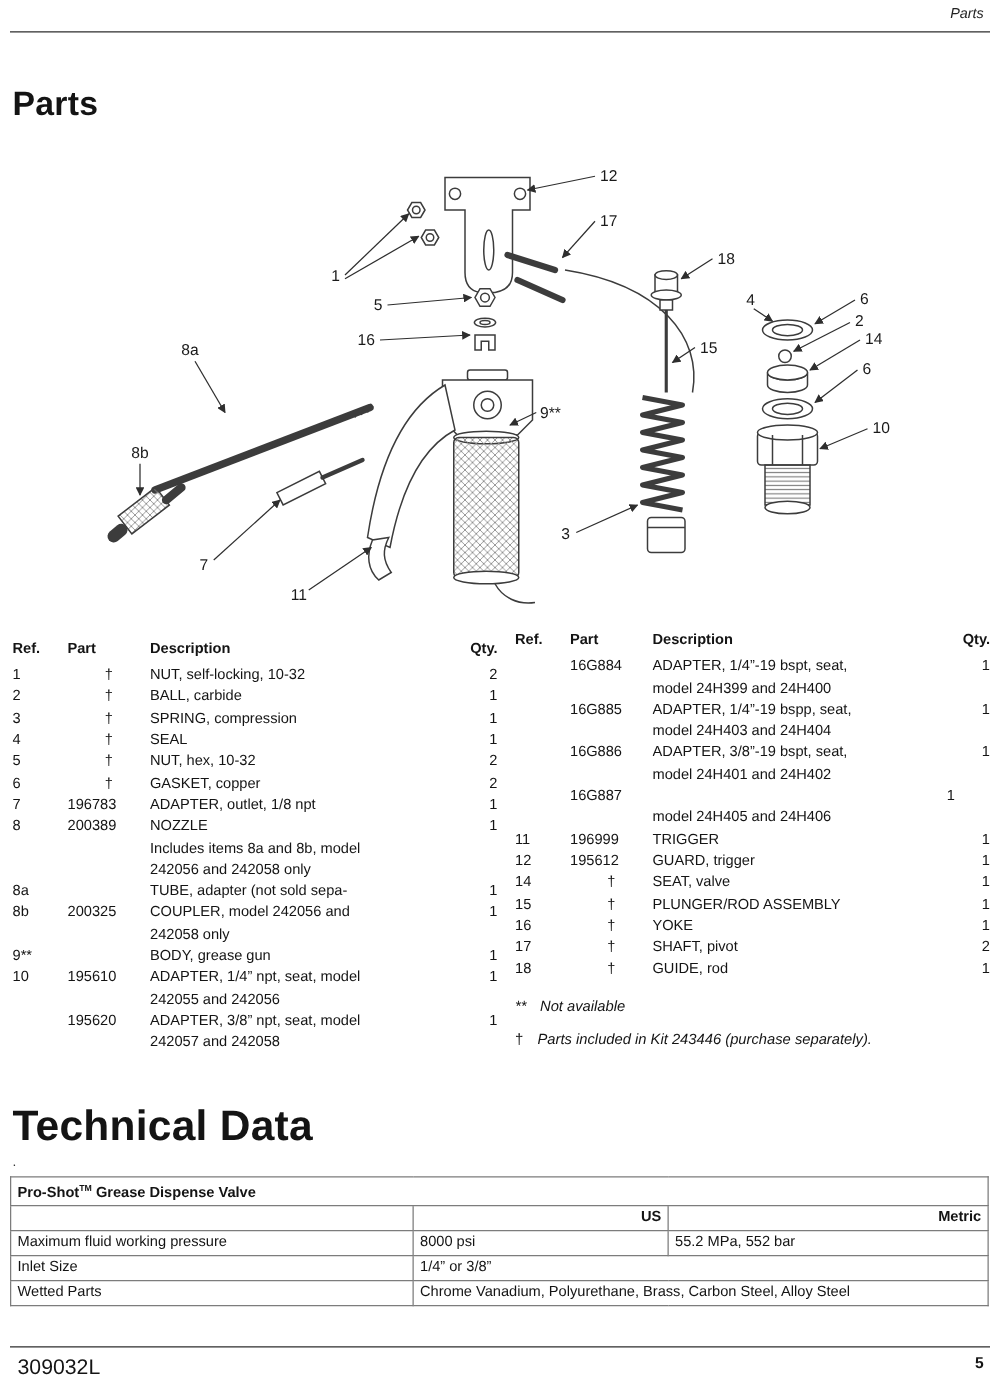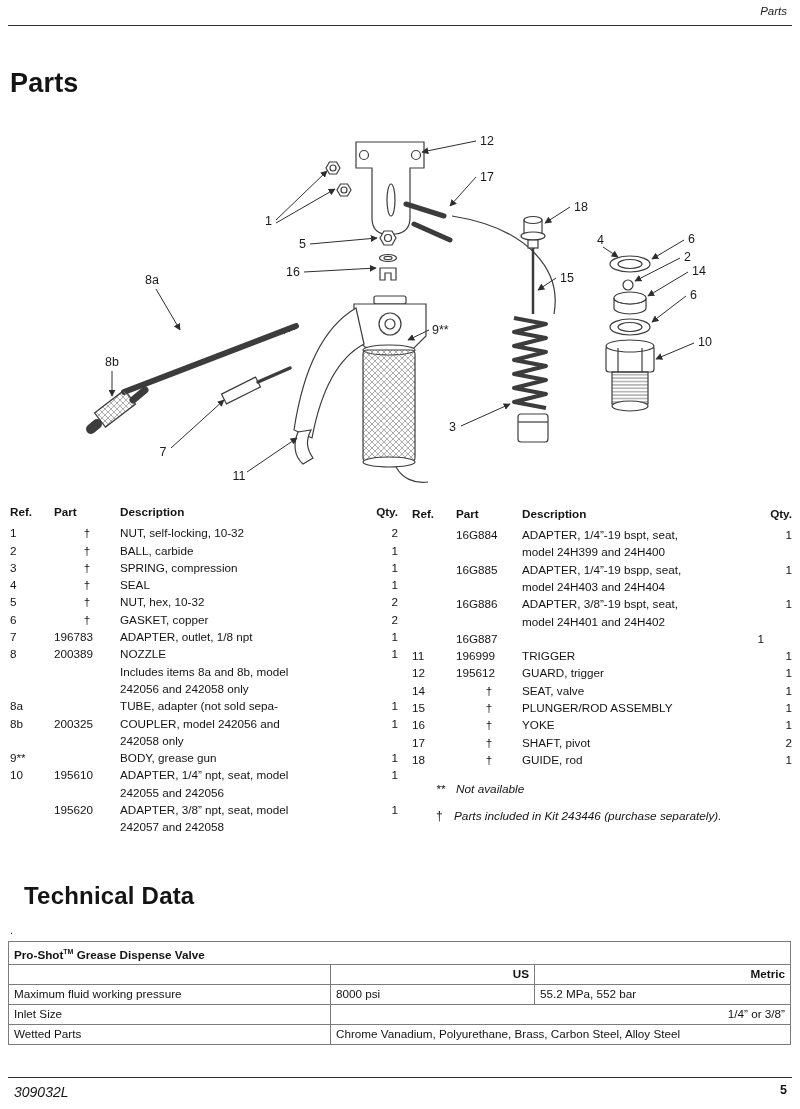--- a/index.html
+++ b/index.html
@@ -5,53 +5,53 @@
   * { margin:0; padding:0; box-sizing:border-box; }
   html,body { background:#ffffff; }
   body { width:800px; font-family:"Liberation Sans", sans-serif; color:#141414; }
   .page { position:relative; width:800px; height:1109px; background:#fff; overflow:hidden;border-radius:24px; }
 
   .running-head { position:absolute; top:5px; right:13px; font-size:11.5px; font-style:italic; color:#222; }
   .head-rule { position:absolute; top:25px; left:8px; width:784px; border-top:1.2px solid #2e2e2e; }
   .foot-rule { position:absolute; top:1077px; left:8px; width:784px; border-top:1.2px solid #2e2e2e; }
 
   .title-parts { position:absolute; top:68px; left:10px; font-size:27px; font-weight:bold; letter-spacing:.2px; }
-  .title-tech  { position:absolute; top:882px; left:24px; font-size:24px; font-weight:bold; letter-spacing:.2px; }
+  .title-tech  { position:absolute; top:882px; left:10px; font-size:34px; font-weight:bold; letter-spacing:.2px; }
   .dot-artifact { position:absolute; top:924px; left:10px; font-size:11px; color:#333; }
 
   .diagram { position:absolute; top:118px; left:0; width:800px; height:385px; }
   .callout { font-family:"Liberation Sans",sans-serif; font-size:12.5px; fill:#1a1a1a; }
   .leader { stroke:#2e2e2e; stroke-width:1; }
   .ln { stroke:#3c3c3c; stroke-width:1.2; fill:none; }
   .fw { fill:#ffffff; stroke:#3c3c3c; stroke-width:1.2; }
 
   .tables { position:absolute; top:503px; left:10px; width:782px; display:flex;align-items:center; }
   .pt { font-size:11.7px; line-height:17.3px; }
   .pt-left  { width:388px; margin-right:14px; }
   .pt-right { width:380px; }
   .pt-row { display:grid; grid-template-columns:44px 66px 1fr 28px; }
   .pt-head { font-weight:bold; margin-bottom:4px; }
   .c { white-space:nowrap; overflow:hidden; }
   .qty { text-align:right; }
   .dag { text-align:center; }
 
-  .notes { margin-top:13px; font-size:11.8px;margin-left:24px; }
+  .notes { margin-top:13px; font-size:11.8px; }
   .note { margin-bottom:9px; }
   .nm { font-style:italic; display:inline-block; min-width:16px; margin-right:4px; }
   .nm2 { display:inline-block; min-width:14px; margin-right:4px; font-size:12px; }
   .nt { font-style:italic; }
 
   table.tech { position:absolute; top:941px; left:8px; width:783px; border-collapse:collapse; font-size:11.7px; }
   .tech td { border:1px solid #7c7c7c; padding:2.5px 5px; line-height:14px; height:19px; vertical-align:middle; }
   .tech .ttl { font-weight:bold; }
-  .tech .ctr { text-align:right;margin-top:26px; }
+  .tech .ctr { text-align:left;margin-top:26px; }
   .tech .hd { font-weight:bold; text-align:right; }
   .tech sup { font-size:7px; vertical-align:super; }
 
-  .doc-num { position:absolute; top:1084px; left:14px; font-size:14px; font-style:italic; }
+  .doc-num { position:absolute; top:1084px; left:14px; font-size:17px; }
   .page-num { position:absolute; top:1083px; right:13px; font-size:12.5px; font-weight:bold; }
 </style>
 </head>
 <body>
 
 <div class="page">
 
   <div class="running-head">Parts</div>
   <div class="head-rule"></div>
 
@@ -364,20 +364,26 @@
             <div class="c part"></div>
             <div class="c desc">model 24H401 and 24H402</div>
             <div class="c qty"></div>
           </div>
           <div class="pt-row">
             <div class="c ref"></div>
             <div class="c part">16G887</div>
             <div class="c qty">1</div>
           </div>
           <div class="pt-row">
+            <div class="c ref"></div>
+            <div class="c part"></div>
+            <div class="c desc">model 24H405 and 24H406</div>
+            <div class="c qty"></div>
+          </div>
+          <div class="pt-row">
             <div class="c ref">11</div>
             <div class="c part">196999</div>
             <div class="c desc">TRIGGER</div>
             <div class="c qty">1</div>
           </div>
           <div class="pt-row">
             <div class="c ref">12</div>
             <div class="c part">195612</div>
             <div class="c desc">GUARD, trigger</div>
             <div class="c qty">1</div>

